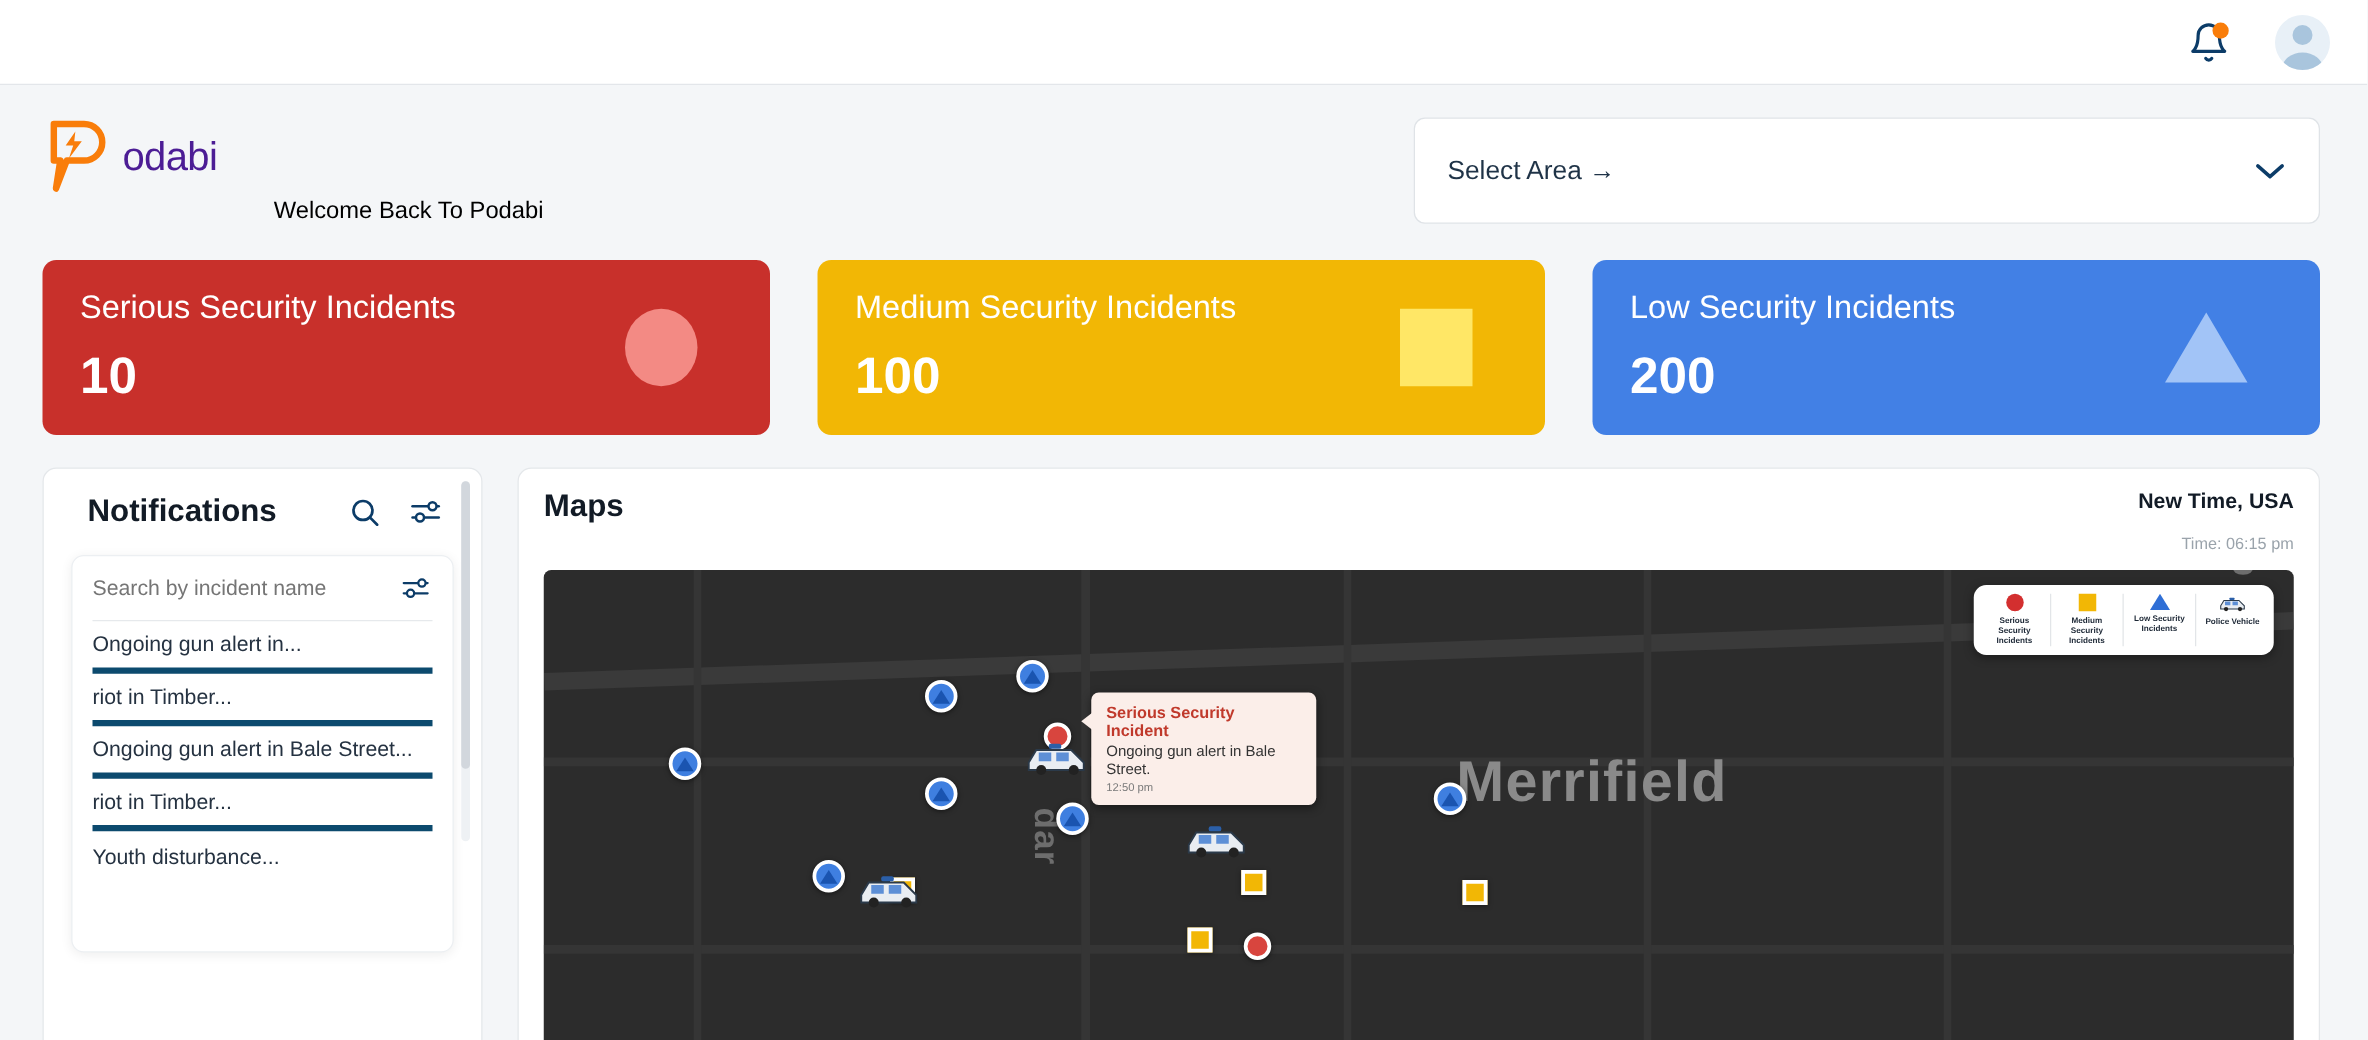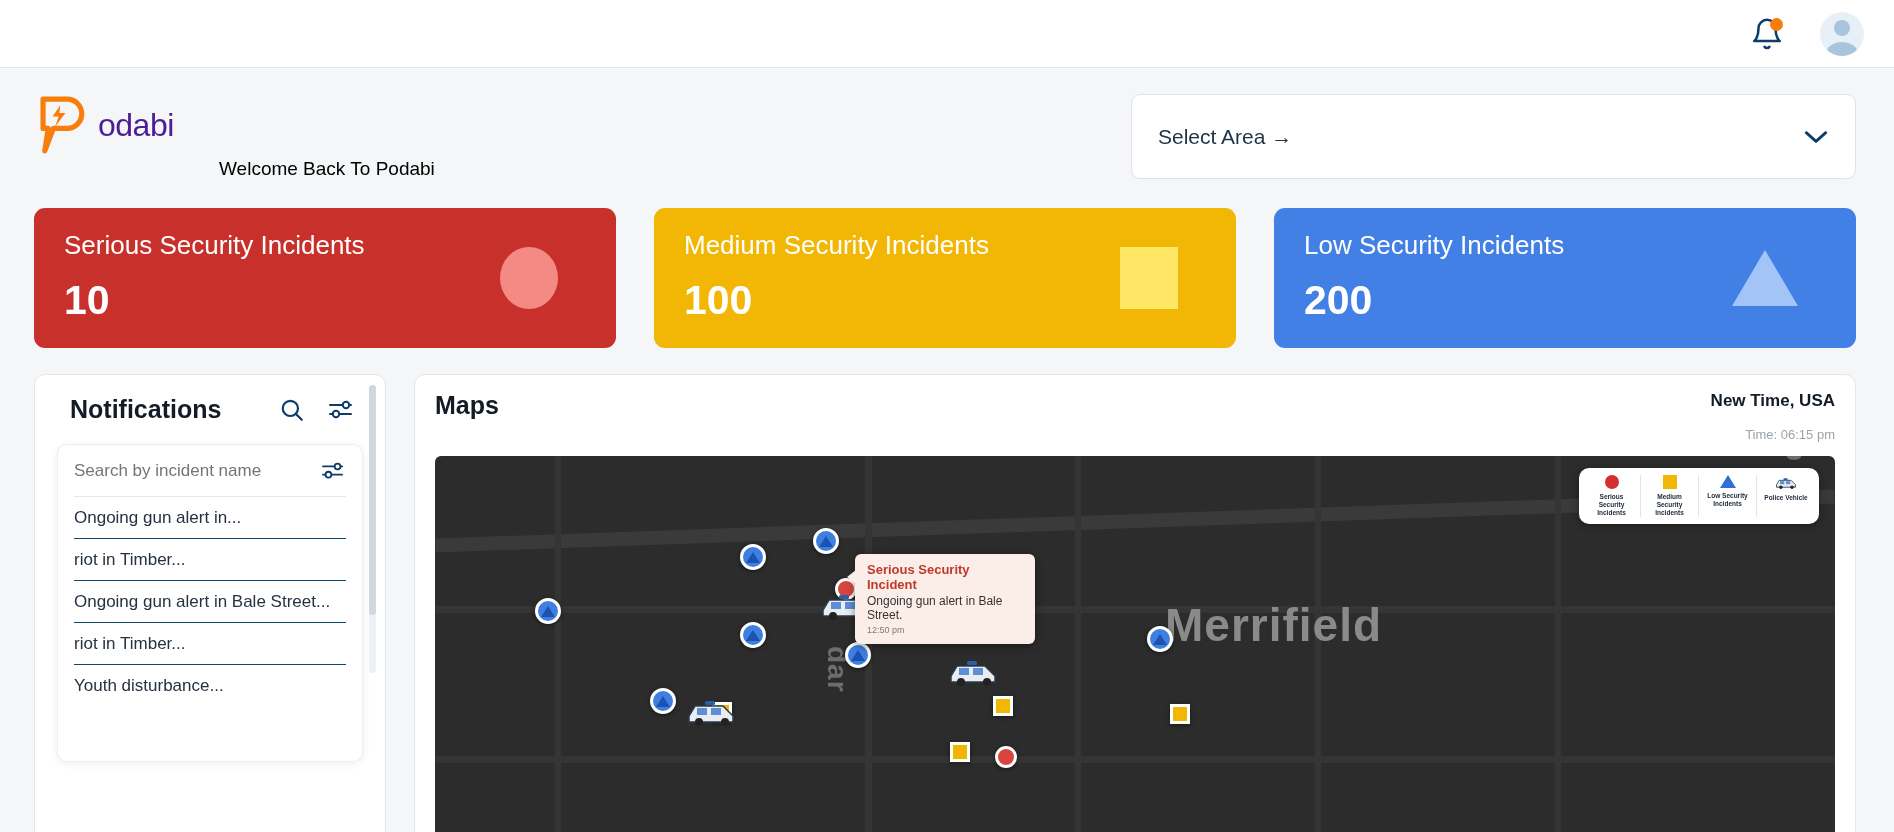--- a/index.html
+++ b/index.html
@@ -101,21 +101,21 @@
   .search-row {
     display: flex; align-items: center; justify-content: space-between;
     border-bottom: 1px solid #e6e9ec; height: 52px;
   }
   .search-input {
     border: none; outline: none; font-size: 17px; color: #9aa3ab;
     font-family: "Liberation Sans", sans-serif; background: transparent; flex: 1;
   }
   .notif-item {
     font-size: 17px; color: #253241; height: 42px;
-    display: flex; align-items: center; border-bottom: 1px solid #0c4a6e;
+    display: flex; align-items: center; border-bottom: 5px solid #0c4a6e;
     cursor: pointer;
   }
   .notif-item:last-child { border-bottom: none; }
   .list-scrollbar {
     position: absolute; right: 9px; top: 10px;
     width: 7px; height: 288px; background: #eef1f4; border-radius: 4px;
   }
   .list-scrollthumb {
     width: 7px; height: 230px; background: #d2d7dd; border-radius: 4px;
   }
@@ -407,21 +407,21 @@
       </svg>
       <svg style="position:absolute;left:248px;top:238px;" width="56" height="34" viewBox="0 0 56 34">
         <path d="M6 22 L12 12 H40 L50 22 V28 H6 Z" fill="#e9edf2" stroke="#2b3a4a" stroke-width="1.5"></path>
         <rect x="14" y="14" width="10" height="7" fill="#5d8fd6"></rect>
         <rect x="28" y="14" width="10" height="7" fill="#5d8fd6"></rect>
         <rect x="22" y="7" width="10" height="4" rx="1.5" fill="#2b5fa8"></rect>
         <circle cx="16" cy="28" r="4" fill="#222"></circle>
           <circle cx="42" cy="28" r="4" fill="#222"></circle>
       </svg>
 
-      <div class="tooltip" style="left:420px;top:98px;">
+      <div class="tooltip" style="left:438px;top:98px;">
         <div class="tt-tail"></div>
         <div class="tt-title">Serious Security Incident</div>
         <div class="tt-body">Ongoing gun alert in Bale Street.</div>
         <div class="tt-time">12:50 pm</div>
       </div>
 
       <div class="legend">
         <div class="legend-item">
           <div class="lg-circle" style="background:#d32f2f;"></div>
           <div class="legend-label">Serious Security Incidents</div>

